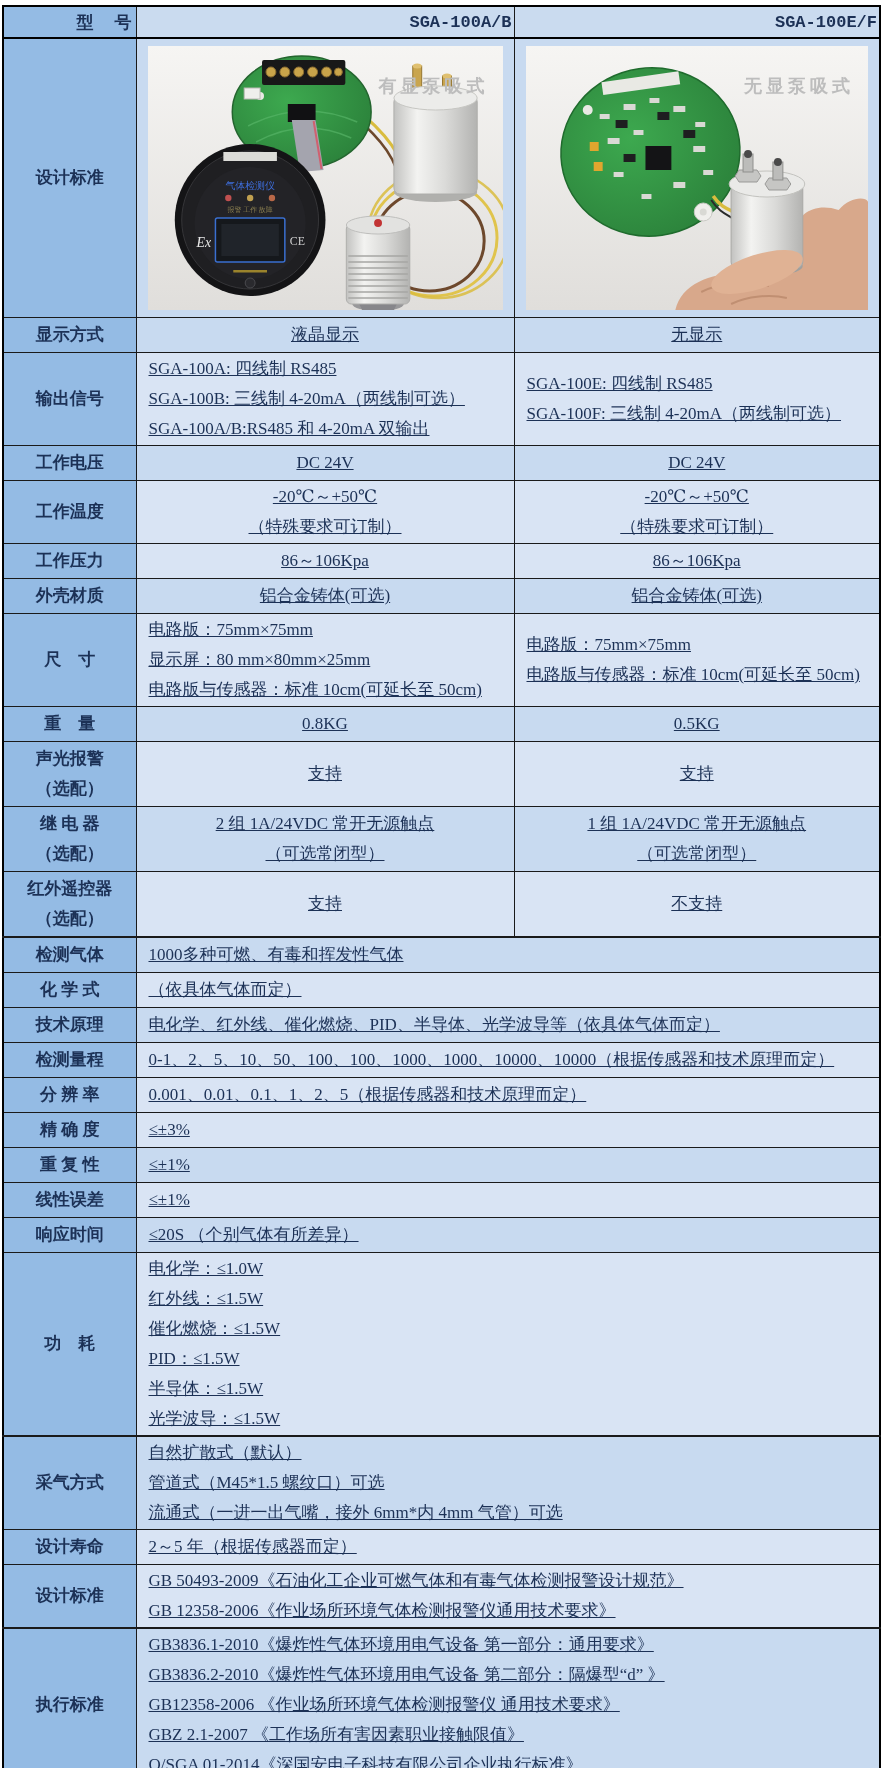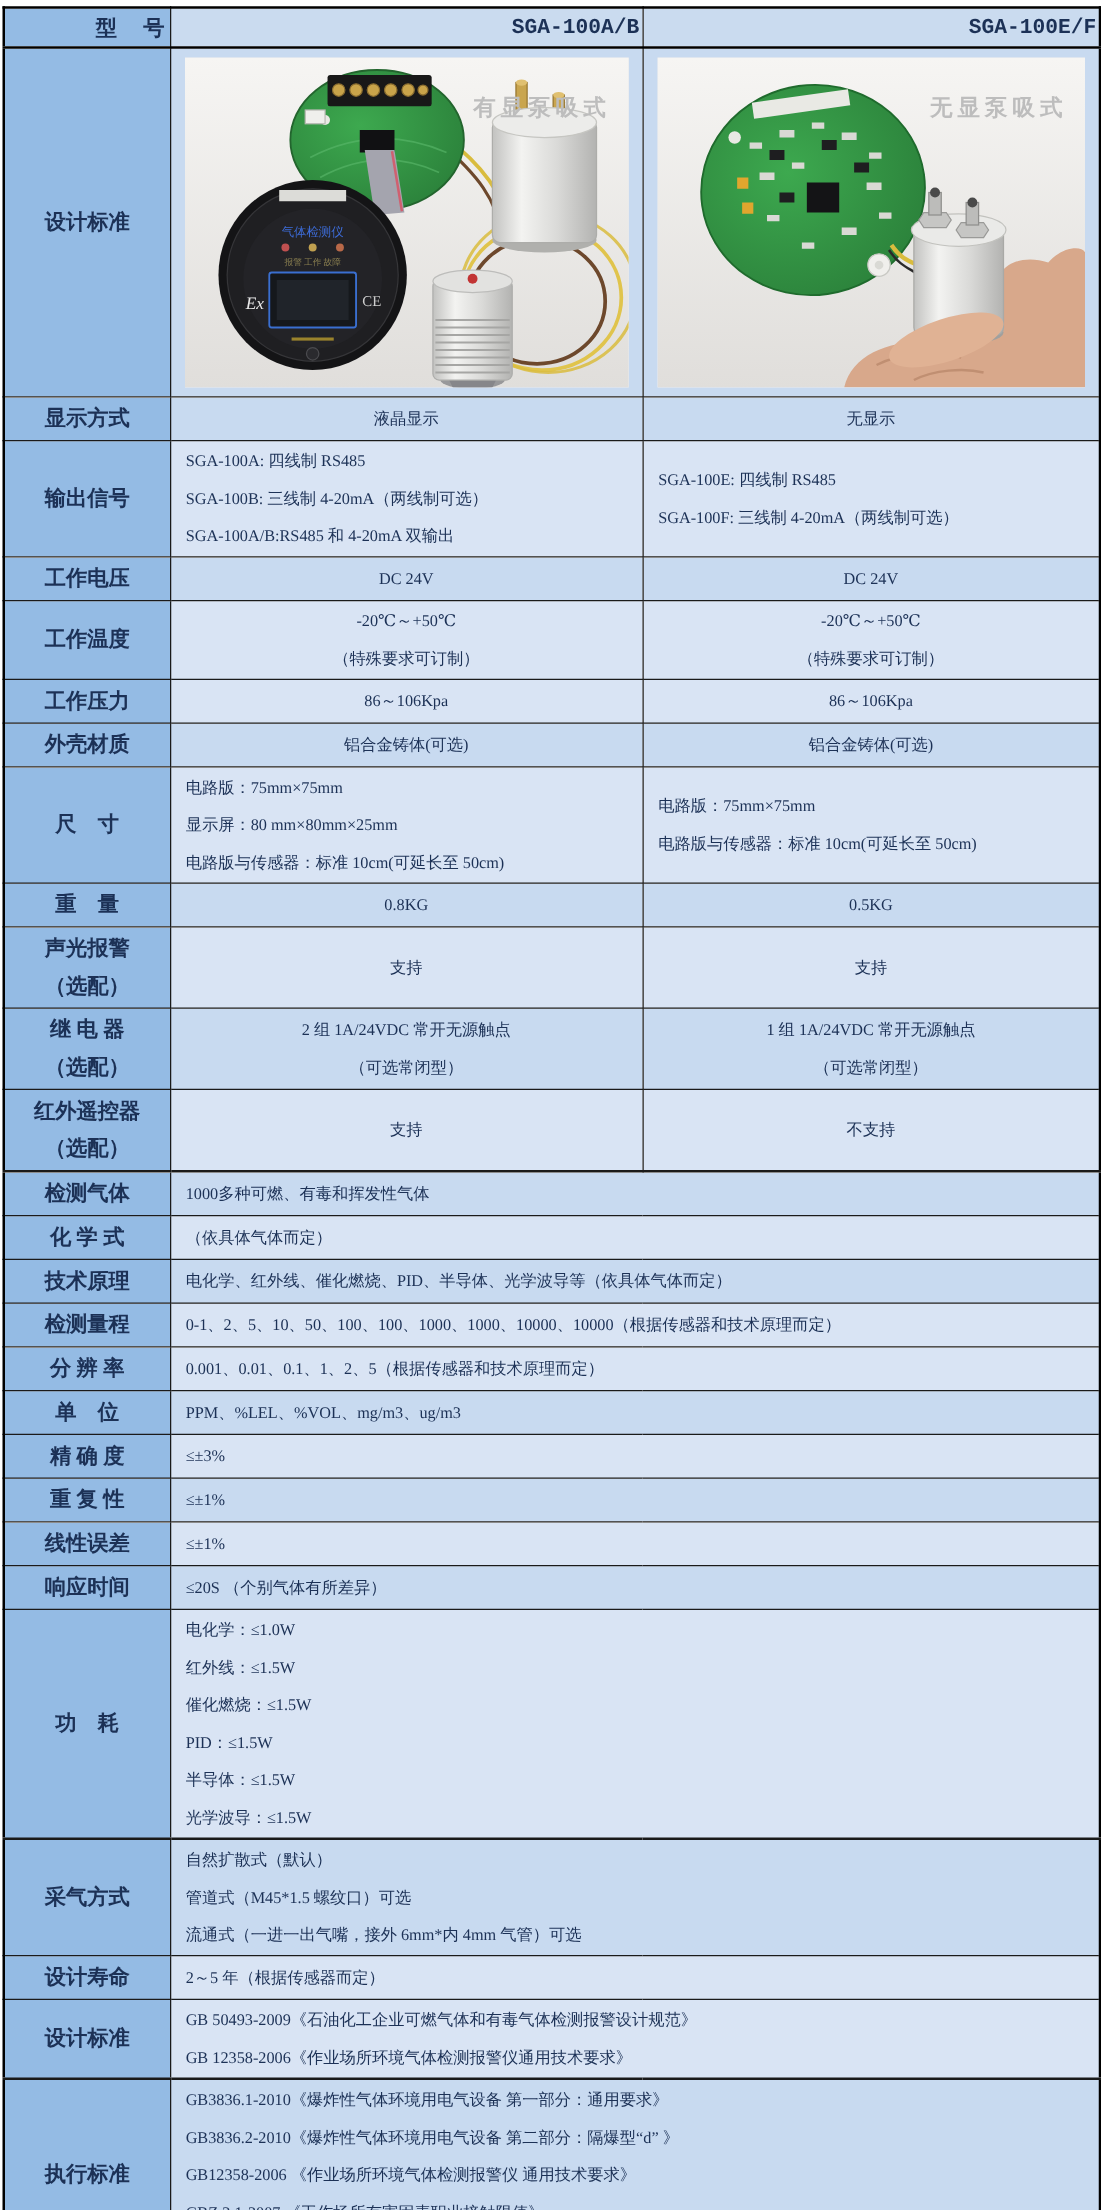--- a/index.html
+++ b/index.html
@@ -41,24 +41,25 @@
   td.label-cell{
     background:var(--label-blue);
     font-weight:bold;
     text-align:center;
     font-size:17px;
     line-height:30px;
     padding:2px 3px;
     vertical-align:middle;
   }
   td.value-cell{
-    font-size:13px;
+    font-size:17px;
     line-height:30px;
     padding:1px 12px;
     vertical-align:middle;
+    text-decoration:underline;
   }
   td.align-center{text-align:center;padding:1px 4px;}
   td.align-left{text-align:left;}
   tr.shade-d td.value-cell{background:var(--row-dark);}
   tr.shade-l td.value-cell{background:var(--row-light);}
   tr.thick-top td{border-top-width:2px;}
   
   td.photo-cell{
     background:var(--row-dark);
     height:272px;
@@ -319,24 +320,20 @@
           <td class="value-cell align-left" colspan="2">电化学、红外线、催化燃烧、PID、半导体、光学波导等（依具体气体而定）</td>
         </tr>
         <tr class="shade-l">
           <td class="label-cell">检测量程</td>
           <td class="value-cell align-left" colspan="2">0-1、2、5、10、50、100、100、1000、1000、10000、10000（根据传感器和技术原理而定）</td>
         </tr>
         <tr class="shade-l">
           <td class="label-cell">分 辨 率</td>
           <td class="value-cell align-left" colspan="2">0.001、0.01、0.1、1、2、5（根据传感器和技术原理而定）</td>
         </tr>
-        <tr class="shade-d">
-          <td class="label-cell">单　位</td>
-          <td class="value-cell align-left" colspan="2">PPM、%LEL、%VOL、mg/m3、ug/m3</td>
-        </tr>
         <tr class="shade-l">
           <td class="label-cell">精 确 度</td>
           <td class="value-cell align-left" colspan="2">≤±3%</td>
         </tr>
         <tr class="shade-d">
           <td class="label-cell">重 复 性</td>
           <td class="value-cell align-left" colspan="2">≤±1%</td>
         </tr>
         <tr class="shade-l">
           <td class="label-cell">线性误差</td>

